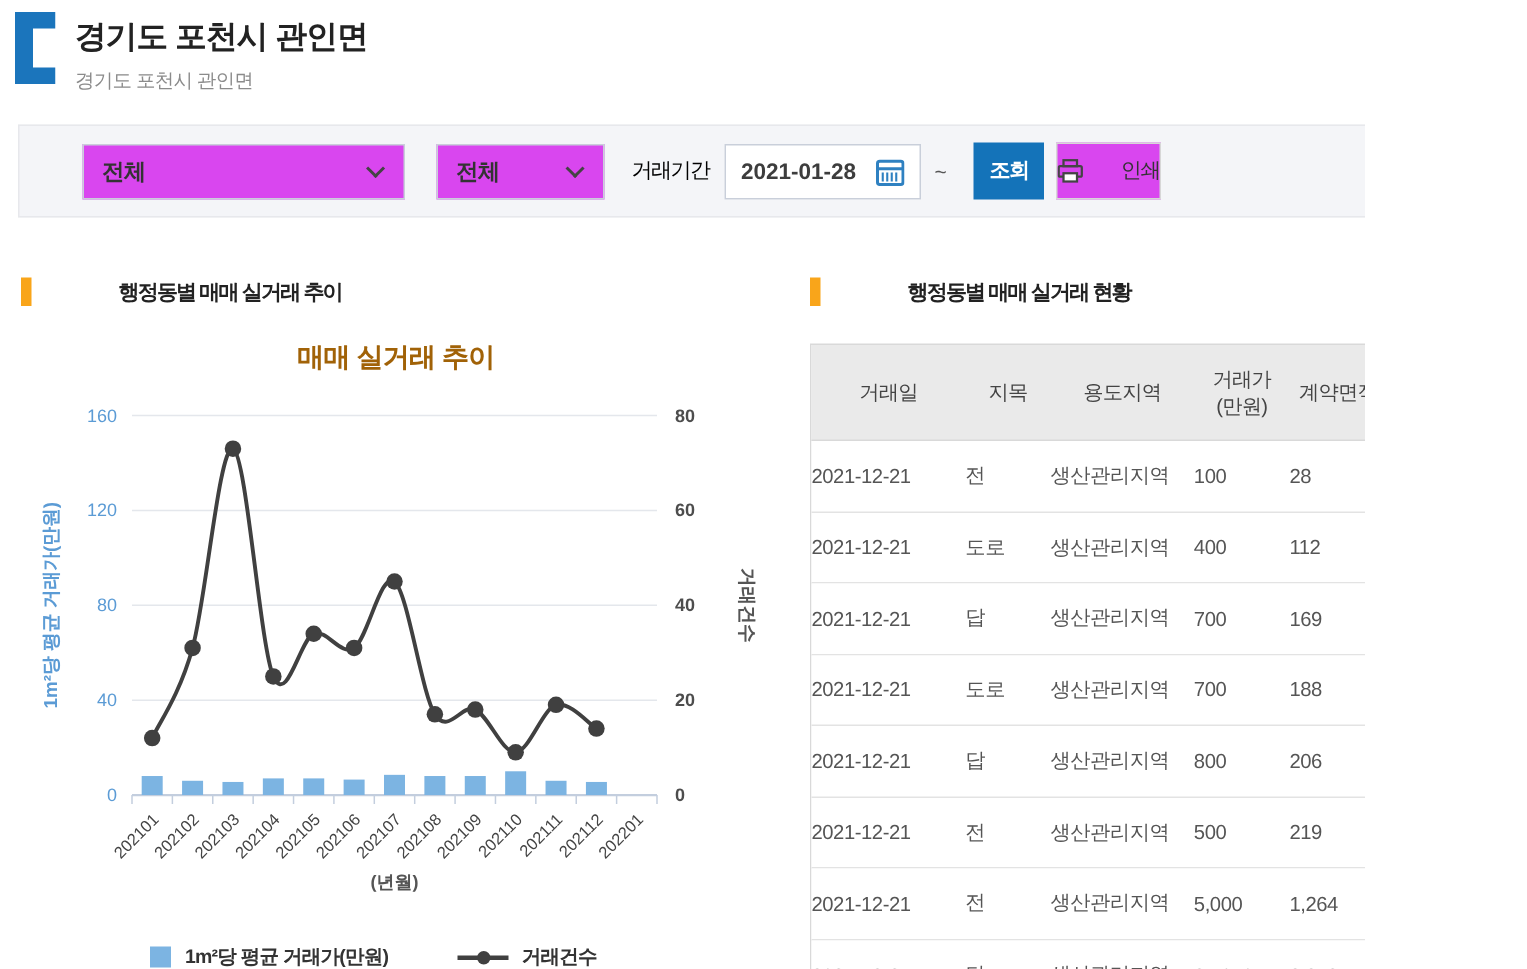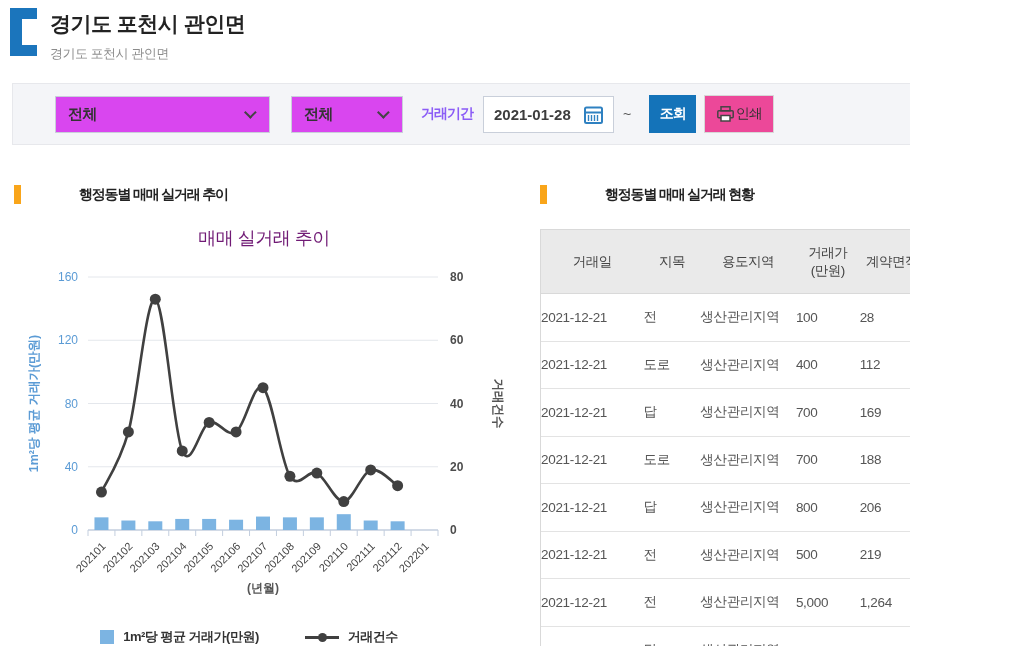--- a/index.html
+++ b/index.html
@@ -16,39 +16,39 @@
   
   .filterbar { position:absolute; left:12px; top:83px; width:994px; height:62px;
     background:#f4f5f8; border:1px solid #e7e8ec; display:flex; align-items:center; }
   .sel { background:#d946ef; border:1px solid #c9cfda; height:37px; display:flex; align-items:center;
     justify-content:space-between; padding:0 12px; cursor:pointer; }
   .sel .sel-label { font-size:15px; font-weight:bold; color:#333; letter-spacing:-0.5px; }
   .chev { width:9px; height:9px; border-left:2px solid #444; border-bottom:2px solid #444;
     transform:rotate(-45deg) translateY(-3px); }
   .sel1 { width:215px; margin-left:42px; }
   .sel2 { width:112px; margin-left:21px; }
-  .period-label { font-size:14px; font-weight:bold; color:#8b5cf6; margin-left:18px; letter-spacing:-1px; }
+  .period-label { font-size:14px; font-weight:normal; color:#000000; margin-left:18px; letter-spacing:-1px; }
   .datebox { background:#fff; border:1px solid #c9cfda; height:37px; width:131px; display:flex;
     align-items:center; justify-content:space-between; padding:0 10px; margin-left:10px; cursor:pointer; }
   .datebox .dval { font-size:15px; font-weight:bold; color:#3d3d3d; }
   .tilde { font-size:14px; color:#555; margin:0 4px 0 9px; }
   .btn-search { height:38px; width:47px; background:#1473b9; color:#fff; font-size:14px; font-weight:bold;
     border:none; margin-left:14px; cursor:pointer; letter-spacing:-1px;text-align:center; }
-  .btn-print { height:38px; width:70px; background:#ec4899; border:1px solid #d7d7d7; font-size:14px;
-    color:#333; margin-left:8px; cursor:pointer; display:flex; align-items:center; justify-content:center;
+  .btn-print { height:38px; width:70px; background:#d946ef; border:1px solid #d7d7d7; font-size:14px;
+    color:#333; margin-left:8px; cursor:pointer; display:flex; align-items:center; justify-content:space-between;
     gap:2px; letter-spacing:-1px; }
 
   
   .sec-hdr { display:flex; align-items:flex-end;gap:48px; }
   .sec-bar { width:7px; height:19px; background:#f9a51a; margin-right:10px; }
   .sec-title { font-size:14px; font-weight:bold; color:#222; letter-spacing:-1.2px; }
 
   
   .left-panel { position:absolute; left:14px; top:185px; width:510px; }
-  .chart-title { text-align:center; font-size:18px; font-weight:normal; color:#701a75; margin-top:22px;
+  .chart-title { text-align:center; font-size:18px; font-weight:bold; color:#a16207; margin-top:22px;
     letter-spacing:-0.5px; width:500px; }
   .chart-wrap { margin-top:4px; }
   .legend { display:flex; align-items:center; justify-content:center; gap:46px; margin-top:2px; width:470px; }
   .lg-item { display:flex; align-items:center; gap:9px; }
   .lg-sq { width:14px; height:14px; background:#7cb4e2; }
   .lg-line { position:relative; width:34px; height:8px; }
   .lg-line .ln { position:absolute; left:0; top:3px; width:34px; height:2.5px; background:#404040; }
   .lg-line .dt { position:absolute; left:13px; top:0; width:9px; height:9px; border-radius:50%; background:#404040; }
   .lg-txt { font-size:13px; font-weight:bold; color:#333; letter-spacing:-0.5px; }
 

